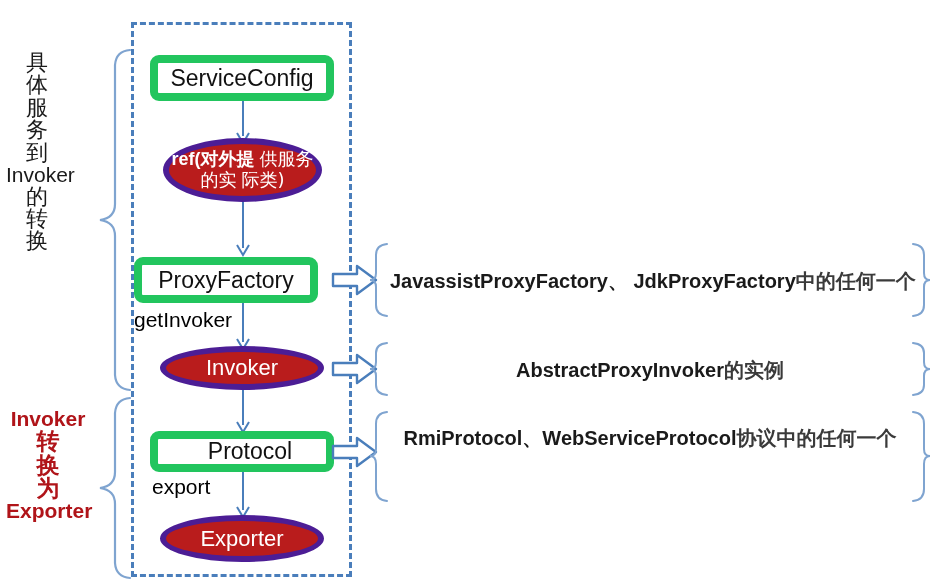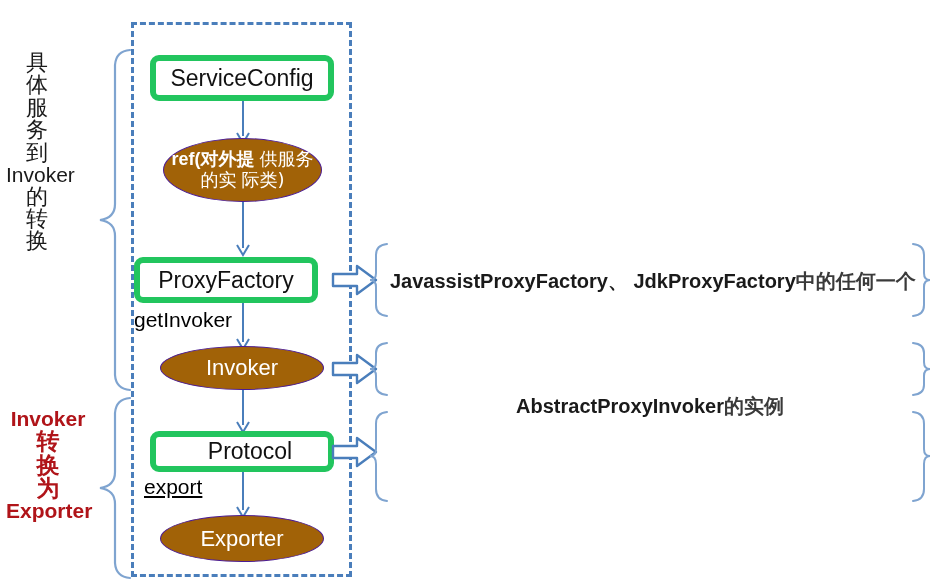--- a/index.html
+++ b/index.html
@@ -58,36 +58,36 @@
     position: absolute;
     border: 3px dashed #4a7ebb;
     box-sizing: border-box;
   }
 
   
   .node-box {
     position: absolute;
     box-sizing: border-box;
     background: #ffffff;
-    border: 6px solid #22c55e;
+    border: 8px solid #22c55e;
     border-radius: 9px;
     display: flex;
     align-items: center;
     justify-content: center;
     color: #111111;
     font-size: 23px;
     font-family: "Liberation Sans", sans-serif;
   }
 
   
   .node-ellipse {
     position: absolute;
     box-sizing: border-box;
-    background: #a16207;
-    border: 1px solid #4c1d95;
+    background: #b91c1c;
+    border: 6px solid #4c1d95;
     border-radius: 50%;
     display: flex;
     align-items: center;
     justify-content: center;
     text-align: center;
     color: #ffffff;
     font-size: 22px;
     font-family: "Liberation Sans", sans-serif;
     line-height: 1.08;
   }
@@ -226,21 +226,21 @@
   <div class="node-box" style="left:150px; top:431px; width:184px; height:41px;padding-left:16px;">
     <span>Protocol</span>
   </div>
 
   <div class="node-ellipse" style="left:160px; top:515px; width:164px; height:47px;">
     <span>Exporter</span>
   </div>
 
   <div class="edge-label" style="left:134px; top:308px;">getInvoker</div>
 
-  <div class="edge-label" style="left:144px; top:475px;text-decoration:underline;">export</div>
+  <div class="edge-label" style="left:152px; top:475px;">export</div>
 
   <svg class="block-arrow" style="left:331px; top:263px; width:47px; height:34px;" viewBox="0 0 47 34">
     <path d="M2 11 L26 11 L26 3 L45 17 L26 31 L26 23 L2 23 Z" fill="#ffffff" stroke="#4a7ebb" stroke-width="2.4" stroke-linejoin="round"></path>
   </svg>
 
   <svg class="block-arrow" style="left:331px; top:352px; width:47px; height:34px;" viewBox="0 0 47 34">
     <path d="M2 11 L26 11 L26 3 L45 17 L26 31 L26 23 L2 23 Z" fill="#ffffff" stroke="#4a7ebb" stroke-width="2.4" stroke-linejoin="round"></path>
   </svg>
 
   <svg class="block-arrow" style="left:331px; top:435px; width:47px; height:34px;" viewBox="0 0 47 34">
@@ -253,29 +253,30 @@
   <div class="annotation" style="left:390px; top:268px; width:520px;">
     <span class="line"><span>JavassistProxyFactory、 JdkProxyFactory</span><span class="cjk">中的任何一个</span></span>
   </div>
   <svg class="brace" style="left:910px; top:241px; width:22px; height:78px;" viewBox="0 0 22 78">
     <path d="M3 3 Q14 4 14 14 L14 32 Q14 39 20 39 Q14 39 14 46 L14 64 Q14 74 3 75" fill="none" stroke="#7fa4d0" stroke-width="2" stroke-linecap="round"></path>
   </svg>
 
   <svg class="brace" style="left:368px; top:340px; width:22px; height:58px;" viewBox="0 0 22 58">
     <path d="M19 3 Q8 4 8 13 L8 22 Q8 29 2 29 Q8 29 8 36 L8 45 Q8 54 19 55" fill="none" stroke="#7fa4d0" stroke-width="2" stroke-linecap="round"></path>
   </svg>
-  <div class="annotation" style="left:390px; top:357px; width:520px;margin-top:36px;">
+  <div class="annotation" style="left:390px; top:357px; width:520px;">
     <span class="line"><span>AbstractProxyInvoker</span><span class="cjk">的实例</span></span>
   </div>
   <svg class="brace" style="left:910px; top:340px; width:22px; height:58px;" viewBox="0 0 22 58">
     <path d="M3 3 Q14 4 14 13 L14 22 Q14 29 20 29 Q14 29 14 36 L14 45 Q14 54 3 55" fill="none" stroke="#7fa4d0" stroke-width="2" stroke-linecap="round"></path>
   </svg>
 
   <svg class="brace" style="left:368px; top:409px; width:22px; height:95px;" viewBox="0 0 22 95">
     <path d="M19 3 Q8 4 8 15 L8 40 Q8 47 2 47 Q8 47 8 55 L8 80 Q8 91 19 92" fill="none" stroke="#7fa4d0" stroke-width="2" stroke-linecap="round"></path>
   </svg>
   <div class="annotation" style="left:390px; top:425px; width:520px;">
+    <span class="line"><span>RmiProtocol、WebServiceProtocol</span><span class="cjk">协议中的任何一个</span></span>
   </div>
   <svg class="brace" style="left:910px; top:409px; width:22px; height:95px;" viewBox="0 0 22 95">
     <path d="M3 3 Q14 4 14 15 L14 40 Q14 47 20 47 Q14 47 14 55 L14 80 Q14 91 3 92" fill="none" stroke="#7fa4d0" stroke-width="2" stroke-linecap="round"></path>
   </svg>
 
 </div>
 
 </body></html>

